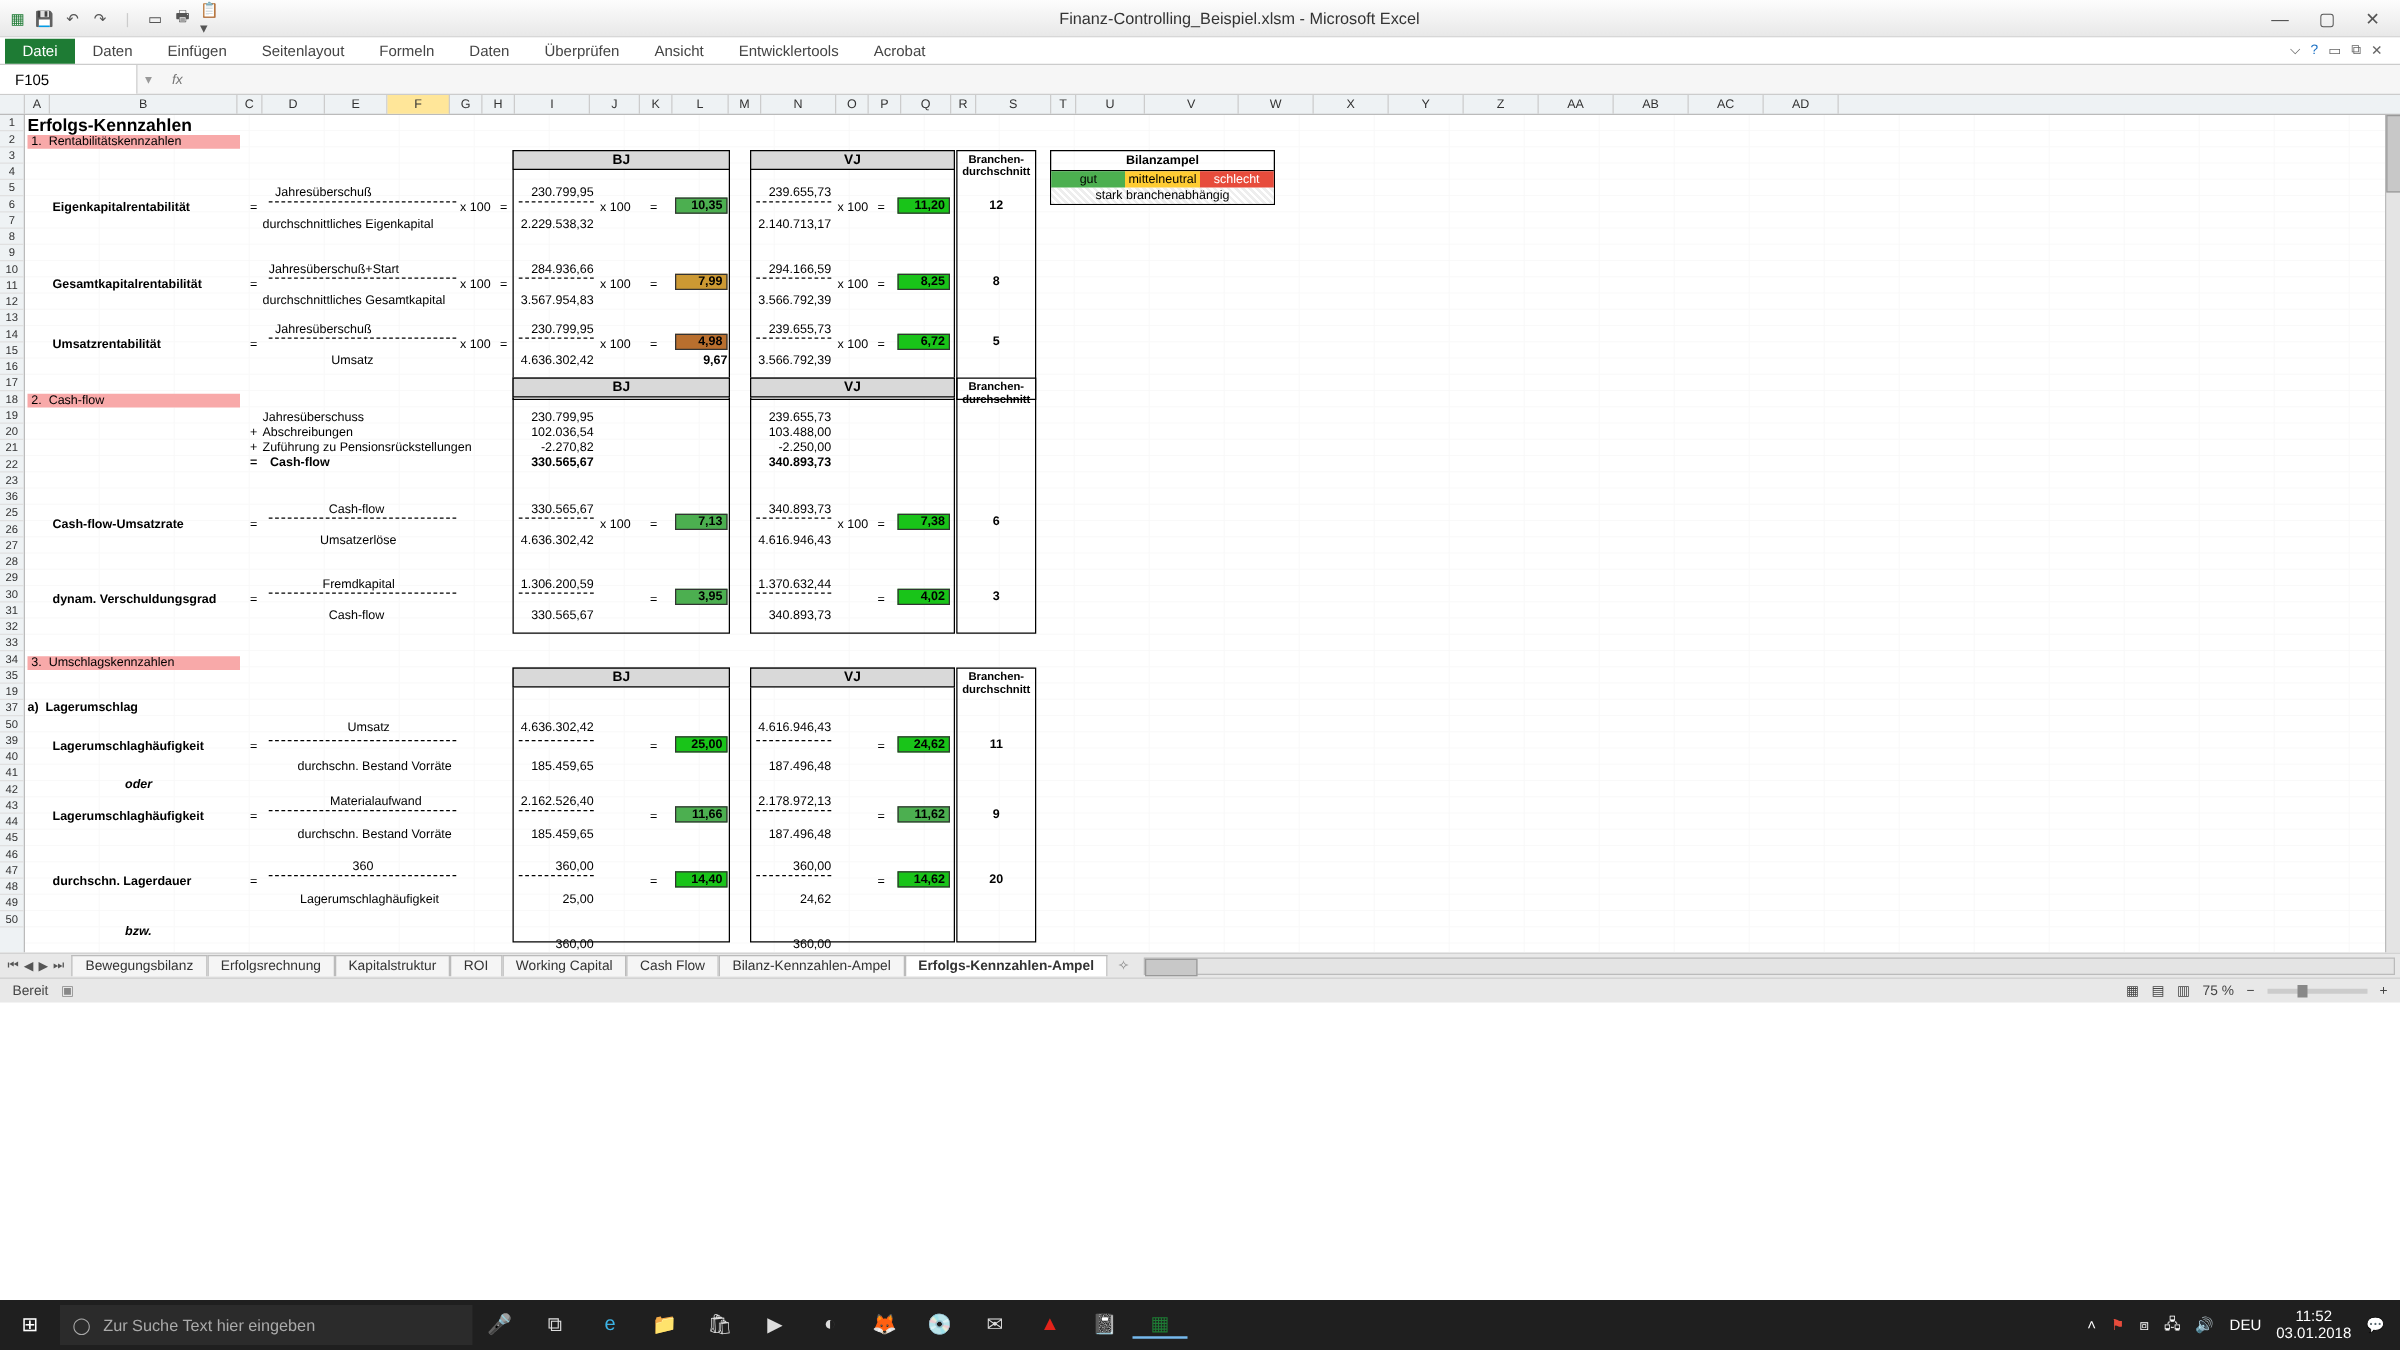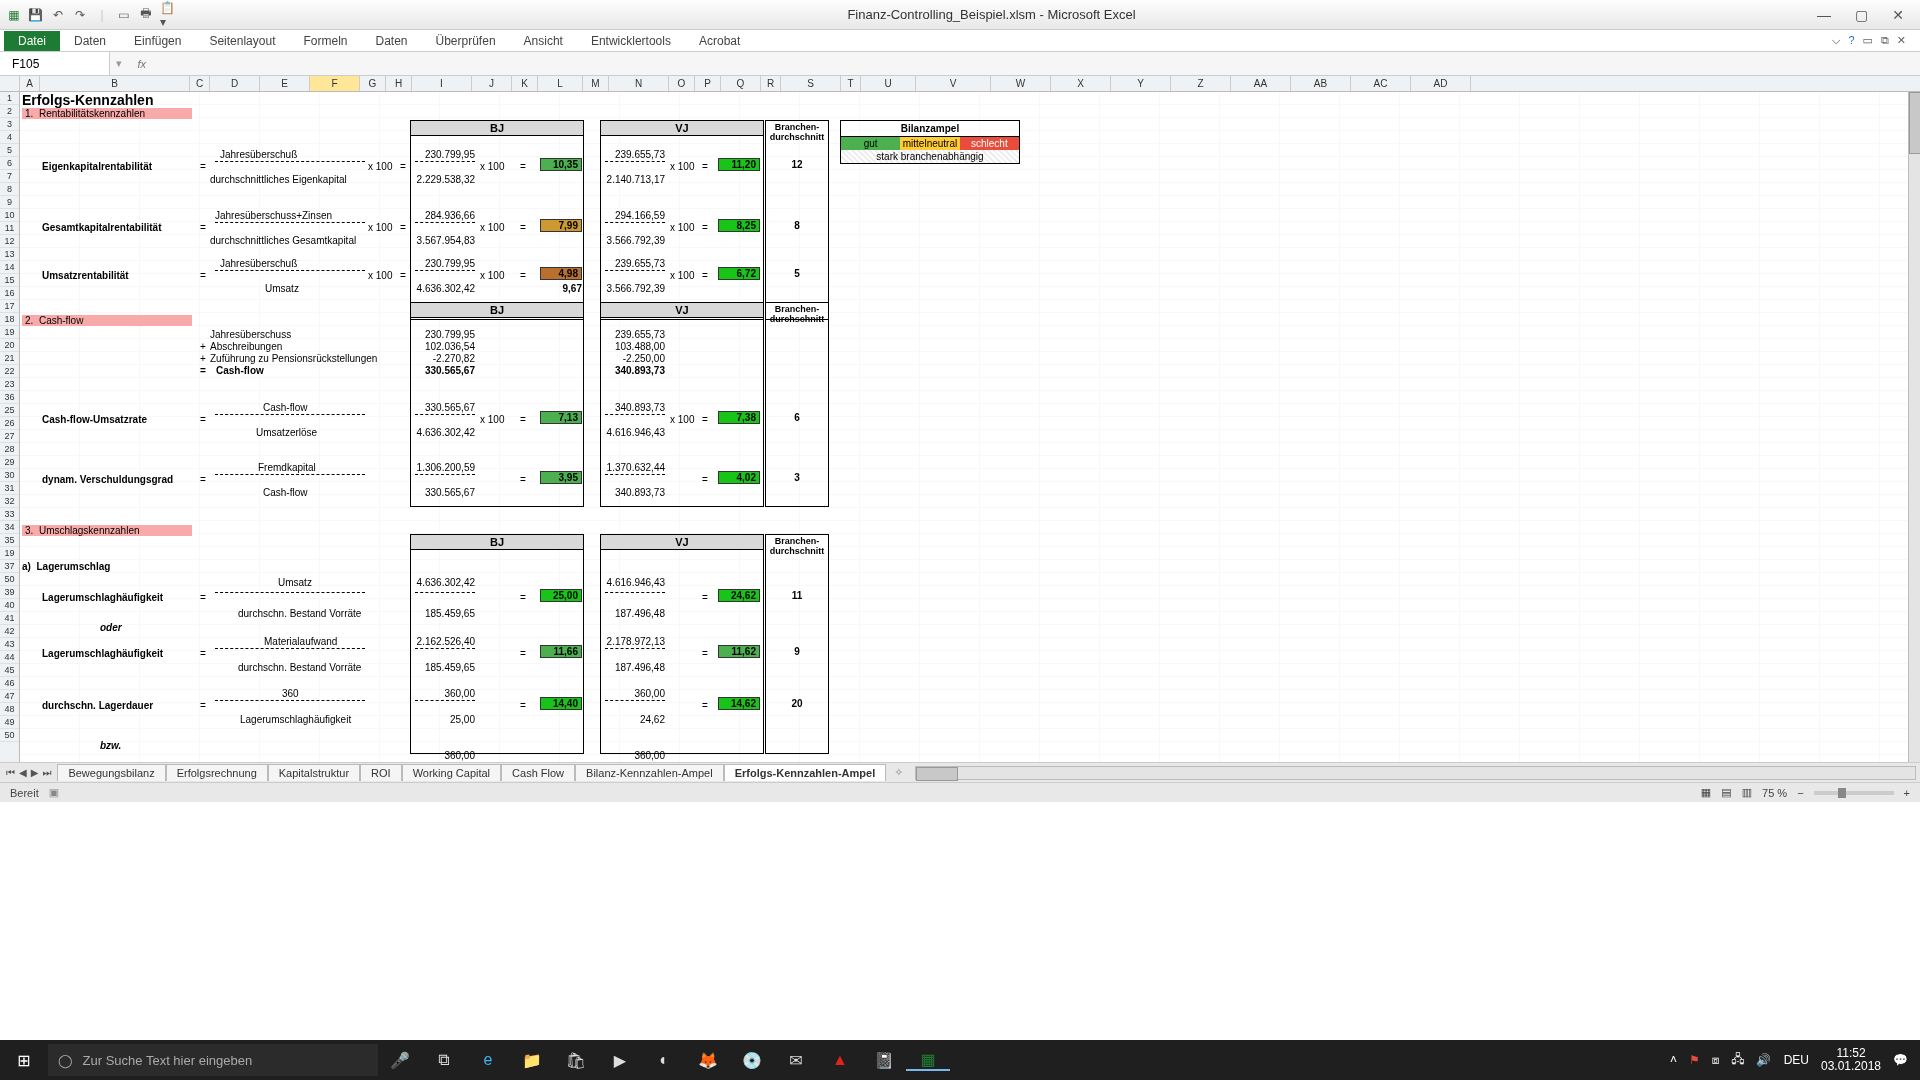--- a/index.html
+++ b/index.html
@@ -235,21 +235,21 @@
     <div class="cell g" style="left:520px;top:66px;width:42px">10,35</div>
     <div class="cell dashed" style="left:585px;top:69px;width:60px"></div>
     <div class="cell" style="left:650px;top:69px">x 100</div>
     <div class="cell" style="left:682px;top:69px">=</div>
     <div class="cell g2" style="left:698px;top:66px;width:42px">11,20</div>
     <div class="cell bold" style="left:747px;top:67px;width:60px;text-align:center">12</div>
     <div class="cell" style="left:190px;top:82px">durchschnittliches Eigenkapital</div>
     <div class="cell num" style="left:395px;top:82px;width:60px">2.229.538,32</div>
     <div class="cell num" style="left:585px;top:82px;width:60px">2.140.713,17</div>
 
-    <div class="cell" style="left:195px;top:118px">Jahresüberschuss+Zinsen</div>
+    <div class="cell" style="left:195px;top:118px">Jahresüberschuß+Start</div>
     <div class="cell num" style="left:395px;top:118px;width:60px">284.936,66</div>
     <div class="cell num" style="left:585px;top:118px;width:60px">294.166,59</div>
     <div class="cell bold" style="left:22px;top:130px">Gesamtkapitalrentabilität</div>
     <div class="cell" style="left:180px;top:130px">=</div>
     <div class="cell dashed" style="left:195px;top:130px;width:150px"></div>
     <div class="cell" style="left:348px;top:130px">x 100</div>
     <div class="cell" style="left:380px;top:130px">=</div>
     <div class="cell dashed" style="left:395px;top:130px;width:60px"></div>
     <div class="cell" style="left:460px;top:130px">x 100</div>
     <div class="cell" style="left:500px;top:130px">=</div>

